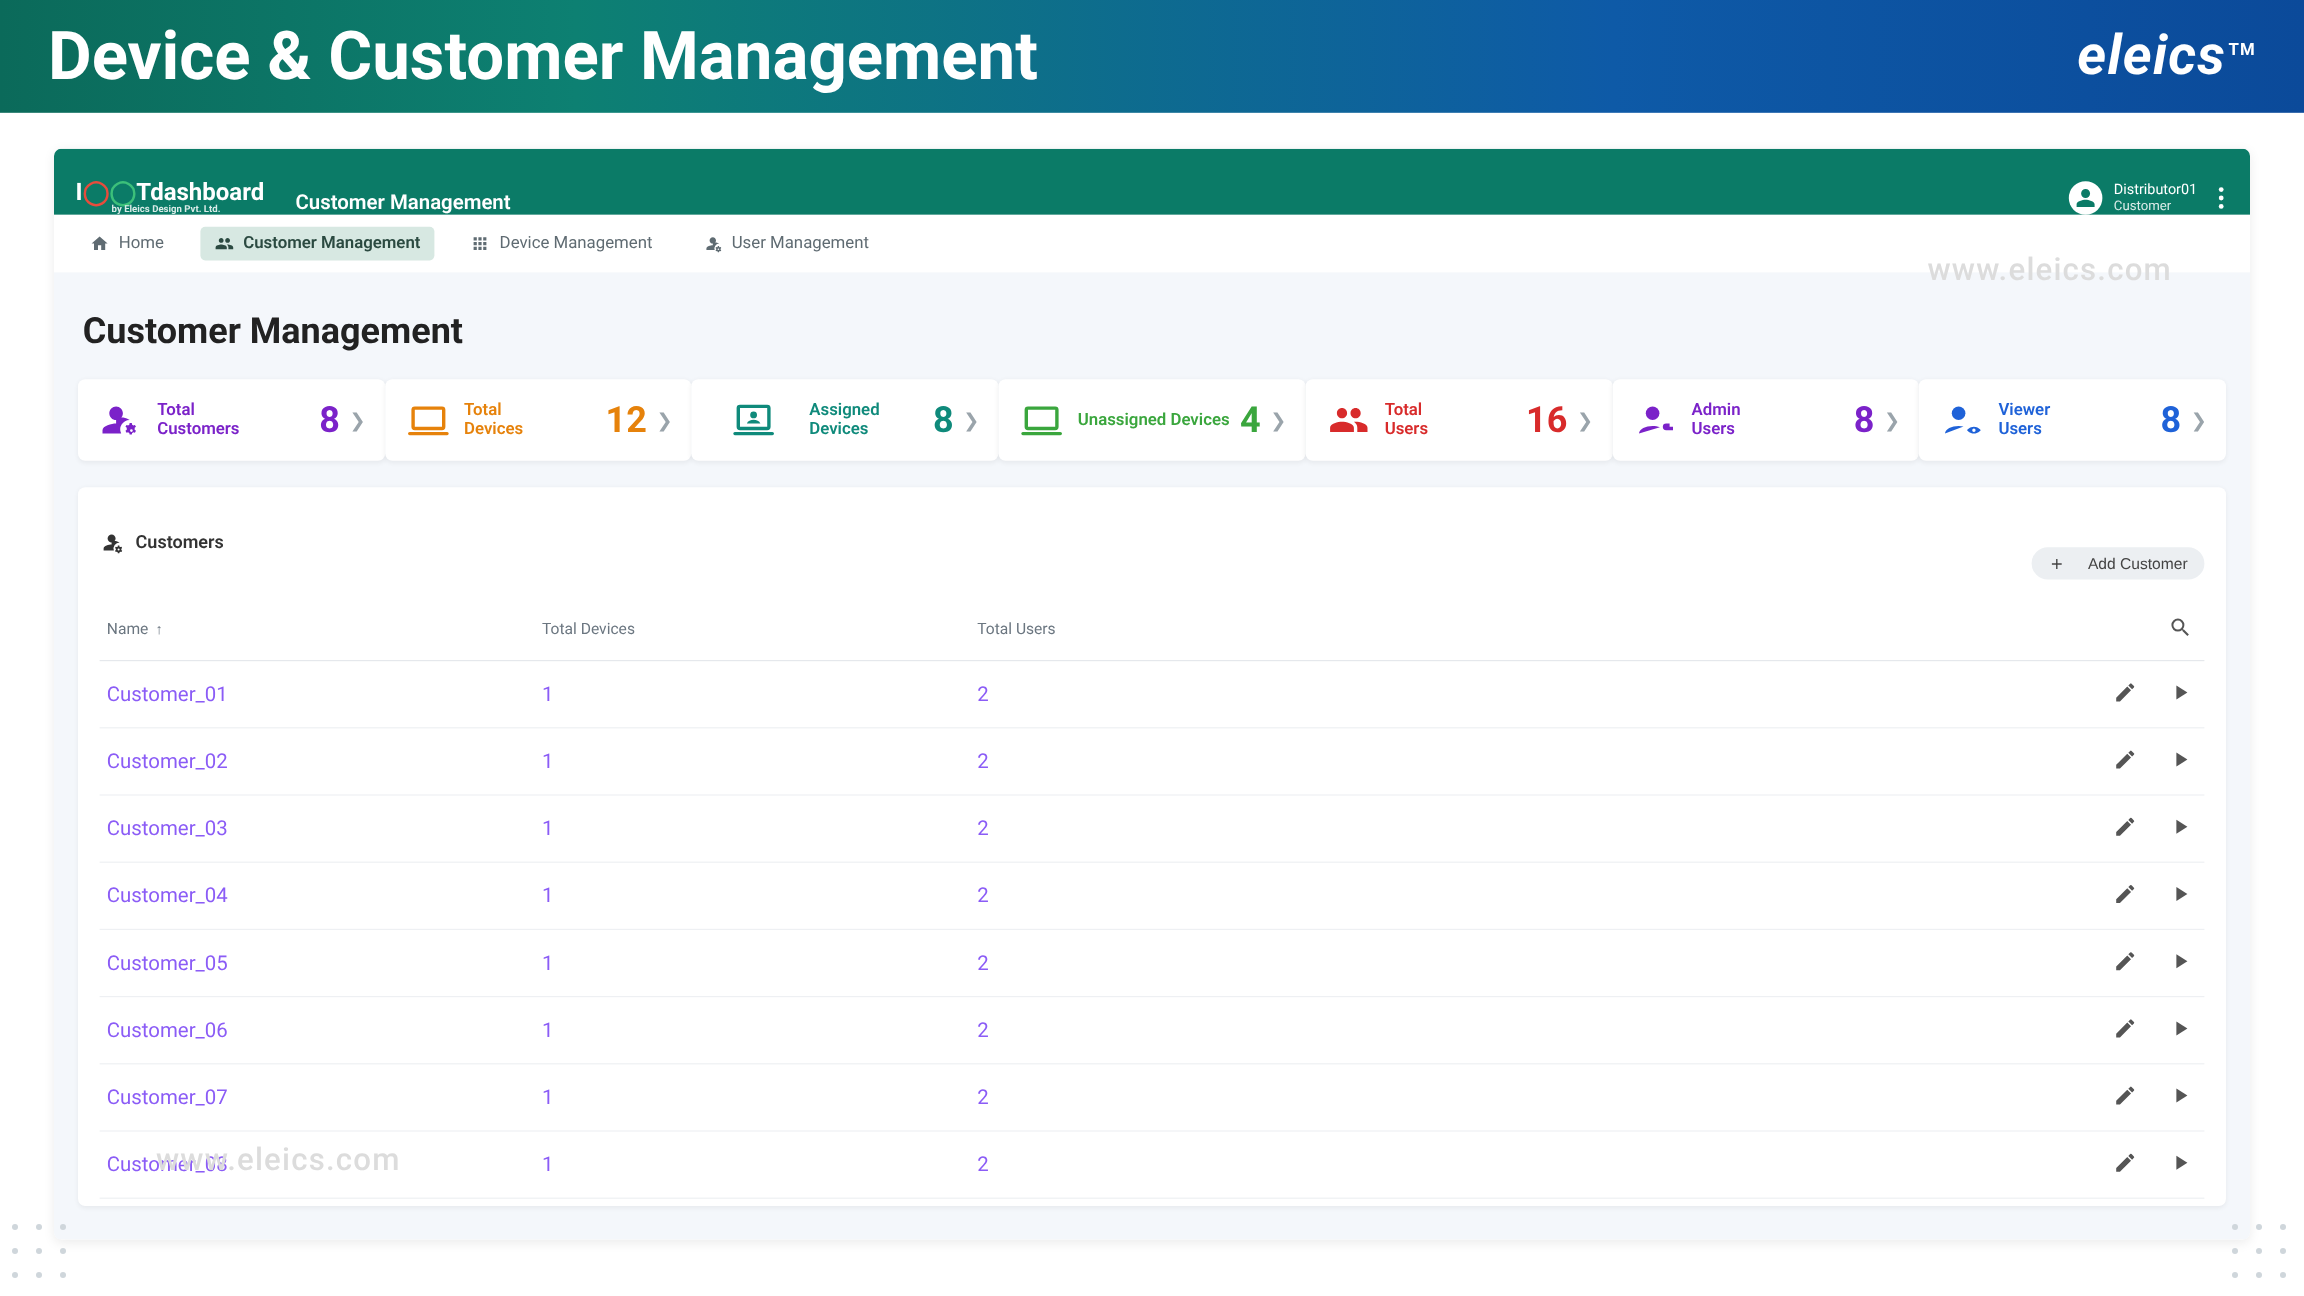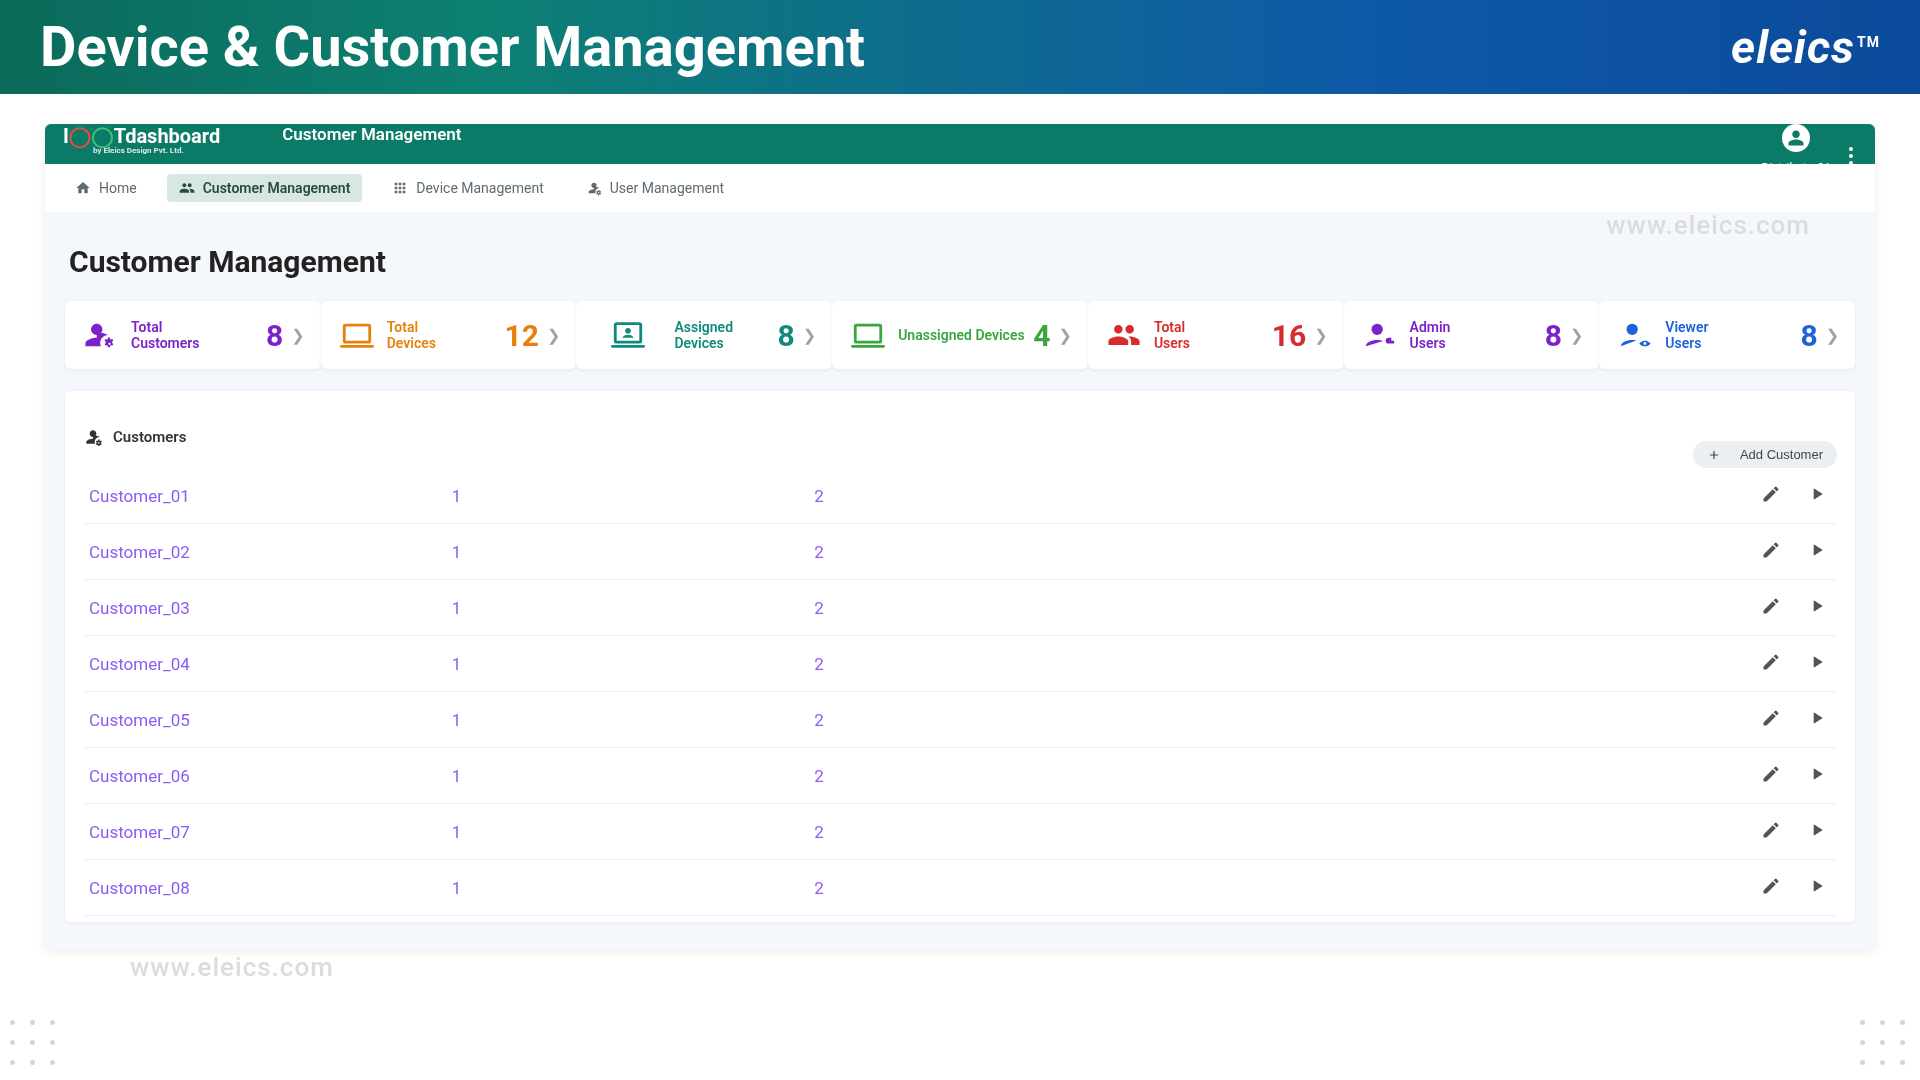--- a/index.html
+++ b/index.html
@@ -14,28 +14,28 @@
     padding: 0 40px;
   }
   .banner-title { color: #fff; font-size: 56px; font-weight: 700; }
   .brand-logo { color: #fff; font-size: 46px; font-weight: 700; font-style: italic; letter-spacing: 1px; position: relative; }
   .brand-tm { font-size: 14px; vertical-align: super; font-style: normal; margin-left: 2px; }
 
   
   .app-frame { margin: 30px 45px 0 45px; background: #fff; border-radius: 6px; box-shadow: 0 2px 10px rgba(0,0,0,.08); overflow: hidden; }
 
   
-  .app-header { background: #0b7b67; height: 40px; display: flex; align-items: flex-start; padding: 0 18px; color: #fff; gap: 36px; }
+  .app-header { background: #0b7b67; height: 55px; display: flex; align-items: flex-end; padding: 0 18px; color: #fff; }
   .app-logo { font-weight: 700; font-size: 20px; }
   .app-logo small { display: block; font-size: 8px; font-weight: 700; opacity: .85; margin-top: -2px; padding-left: 30px; }
   .app-logo .o-red { color: #e74c3c; }
   .app-logo .o-grn { color: #3cc07a; }
   .app-section { margin-left: 26px; font-size: 17px; font-weight: 600; }
   .app-header-right { margin-left: auto; display: flex; align-items: center; gap: 14px; }
-  .user-chip { display: flex; align-items: center; gap: 10px; flex-direction: column; }
+  .user-chip { display: flex; align-items: center; gap: 10px; }
   .user-chip .avatar { width: 28px; height: 28px; border-radius: 50%; background: #fff; display: flex; align-items: center; justify-content: center; }
   .user-chip .avatar svg { fill: #0b7b67; }
   .user-text { font-size: 12px; line-height: 1.15; text-align: left; }
   .user-text .role { font-size: 11px; opacity: .85; }
   .kebab { display: flex; flex-direction: column; gap: 3px; padding: 4px; cursor: pointer; }
   .kebab span { width: 4px; height: 4px; background: #fff; border-radius: 50%; }
 
   
   .app-nav { background: #fff; padding: 10px 18px; display: flex; gap: 18px; align-items: center; }
   .nav-item { display: flex; align-items: center; gap: 8px; font-size: 14px; color: #5f6b72; padding: 6px 12px; border-radius: 4px; cursor: pointer; }
@@ -263,20 +263,32 @@
             <span>Customers</span>
           </div>
           <button class="btn-add">
             <svg width="14" height="14" viewBox="0 0 24 24">
                 <path d="M19 13h-6v6h-2v-6H5v-2h6V5h2v6h6v2z"></path>
               </svg>
             <span>Add Customer</span>
           </button>
         </div>
 
+        <div class="grid-header">
+          <div><span>Name</span><span class="sort-arrow">↑</span></div>
+          <div>Total Devices</div>
+          <div>Total Users</div>
+          <div class="actions-cell">
+            <button class="icon-btn">
+              <svg width="20" height="20" viewBox="0 0 24 24">
+                  <path d="M15.5 14h-.79l-.28-.27A6.471 6.471 0 0 0 16 9.5 6.5 6.5 0 1 0 9.5 16a6.47 6.47 0 0 0 4.23-1.57l.27.28v.79l5 4.99L20.49 19l-4.99-5zM9.5 14A4.5 4.5 0 1 1 14 9.5 4.5 4.5 0 0 1 9.5 14z"></path>
+                </svg>
+            </button>
+          </div>
+        </div>
 
         <div id="rows-container">
             <div class="grid-row">
               <div>Customer_01</div>
               <div>1</div>
               <div>2</div>
               <div class="actions-cell">
                 <button class="icon-btn"><svg width="20" height="20" viewBox="0 0 24 24">
                     <path d="M3 17.25V21h3.75L17.81 9.94l-3.75-3.75L3 17.25zM20.71 7.04a1 1 0 0 0 0-1.41l-2.34-2.34a1 1 0 0 0-1.41 0l-1.83 1.83 3.75 3.75 1.83-1.83z"></path>
                   </svg></button>

